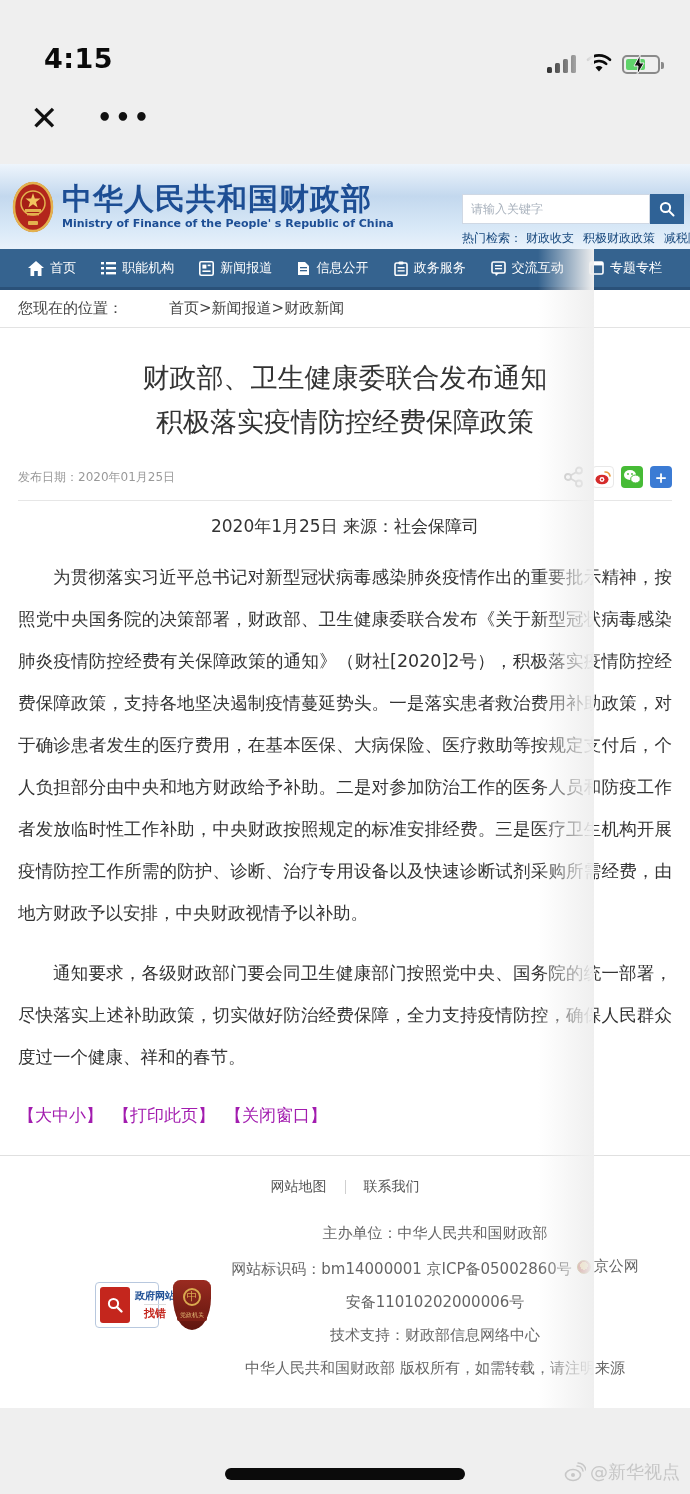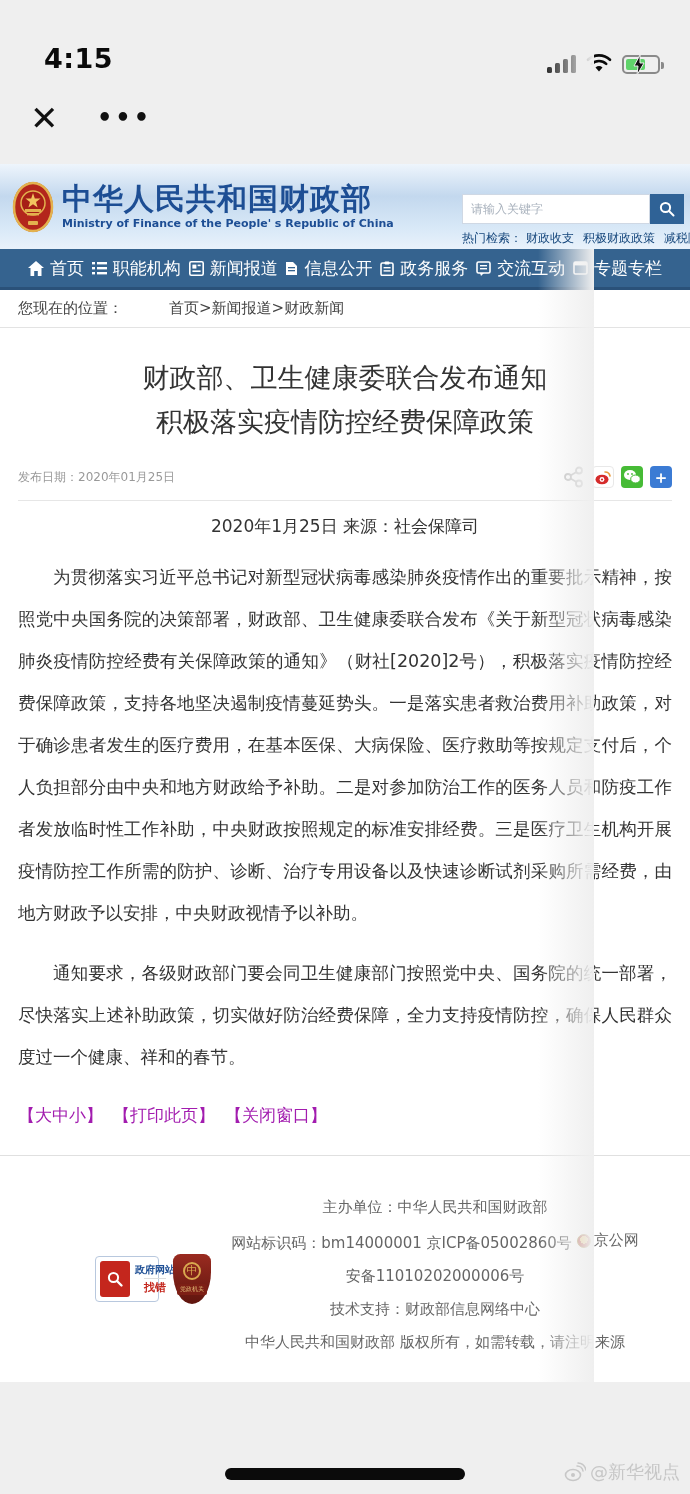--- a/index.html
+++ b/index.html
@@ -53,21 +53,21 @@
   .search-input::placeholder { color:#a9b2bd; }
   .search-btn { width:34px; height:30px; background:#2f6296; border:0; display:flex;
                 align-items:center; justify-content:center; cursor:pointer; }
   .hot-row { margin-top:6px; font-size:12px; color:#16477c; white-space:nowrap; }
   .hot-row b { font-weight:400; margin-right:4px; }
   .hot-row a { color:#16477c; text-decoration:none; margin-right:9px; }
 
   
   .nav { height:41px; background:#35638f; border-bottom:3px solid #2a5179;
          display:flex; align-items:center; justify-content:space-between; padding:0 28px; }
-  .nav-item { display:flex; align-items:center; gap:6px; color:#fff; font-size:17px;
+  .nav-item { display:flex; align-items:center; gap:6px; color:#fff; font-size:13px;
               cursor:pointer; white-space:nowrap; }
   .nav-item svg { display:block; }
 
   
   .breadcrumb { height:38px; display:flex; align-items:center; padding:0 18px;
                 font-size:15px; color:#444; border-bottom:1px solid #e3e3e3; }
   .breadcrumb .path { color:#444;margin-left:46px; }
 
   
   .article { padding:0 18px; }
@@ -304,20 +304,25 @@
       <p>通知要求，各级财政部门要会同卫生健康部门按照党中央、国务院的统一部署，尽快落实上述补助政策，切实做好防治经费保障，全力支持疫情防控，确保人民群众度过一个健康、祥和的春节。</p>
 
       <div class="actions">
         <span>【大中小】</span>
         <span>【打印此页】</span>
         <span>【关闭窗口】</span>
       </div>
     </div>
 
     <div class="footer">
+      <div class="f-links">
+        <span>网站地图</span>
+        <span class="vbar"></span>
+        <span>联系我们</span>
+      </div>
       <div class="f-body">
         <div class="f-badges">
           <div class="badge-find">
             <div class="mag">
               <svg width="18" height="18" viewBox="0 0 18 18">
                 <circle cx="7.5" cy="7.5" r="4.6" fill="none" stroke="#fff" stroke-width="2"></circle>
                 <line x1="11" y1="11" x2="15.5" y2="15.5" stroke="#fff" stroke-width="2.4" stroke-linecap="round"></line>
               </svg>
             </div>
             <div class="bf-txt">

